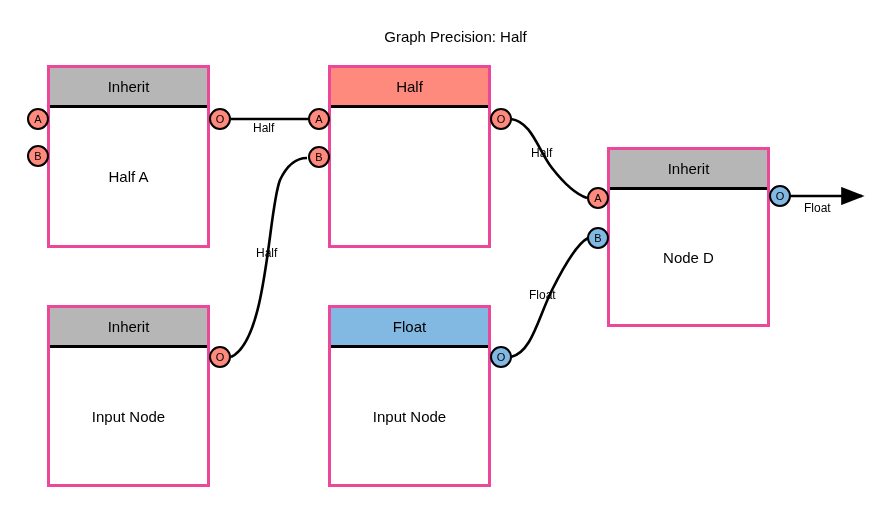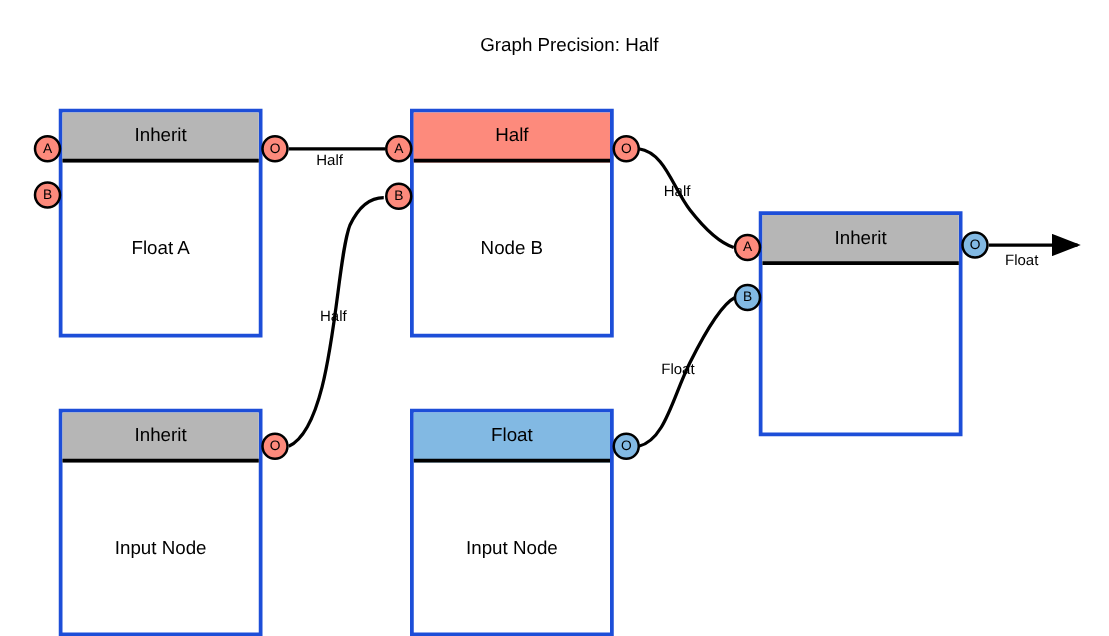--- a/index.html
+++ b/index.html
@@ -7,21 +7,21 @@
     width:887px;height:509px;
     background:#ffffff;
     font-family:"Liberation Sans", sans-serif;
     overflow:hidden;
     position:relative;
   }
   #stage{position:absolute;left:0;top:0;width:887px;height:509px;}
 
   #wires{position:absolute;left:0;top:0;width:887px;height:509px;pointer-events:none;}
 
-  .node{position:absolute;box-sizing:border-box;border:3px solid #1d4ed8;background:#ffffff;margin-top:22px;}
+  .node{position:absolute;box-sizing:border-box;border:3px solid #ec4899;background:#ffffff;}
   .node-header{
     box-sizing:border-box;
     height:40px;
     border-bottom:3px solid #000;
     display:flex;align-items:center;justify-content:center;
     font-size:15px;color:#000;
   }
   .node-body{
     display:flex;align-items:center;justify-content:center;
     font-size:15px;color:#000;
@@ -78,36 +78,36 @@
   </svg>
 
   <div class="wire-label" style="left:253px;top:121px;">Half</div>
   <div class="wire-label" style="left:256px;top:246px;">Half</div>
   <div class="wire-label" style="left:531px;top:146px;">Half</div>
   <div class="wire-label" style="left:529px;top:288px;">Float</div>
   <div class="wire-label" style="left:804px;top:201px;">Float</div>
 
   <div class="node" style="left:47px;top:65px;width:163px;height:183px;">
     <div class="node-header hdr-inherit">Inherit</div>
-    <div class="node-body" style="height:137px;">Float A</div>
+    <div class="node-body" style="height:137px;">Half A</div>
   </div>
   <div class="port port-red" style="left:27px;top:108px;">A</div>
   <div class="port port-red" style="left:27px;top:145px;">B</div>
   <div class="port port-red" style="left:209px;top:108px;">O</div>
 
   <div class="node" style="left:328px;top:65px;width:163px;height:183px;">
     <div class="node-header hdr-half">Half</div>
-    <div class="node-body" style="height:137px;">Node B</div>
   </div>
   <div class="port port-red" style="left:308px;top:108px;">A</div>
   <div class="port port-red" style="left:308px;top:146px;">B</div>
   <div class="port port-red" style="left:490px;top:108px;">O</div>
 
   <div class="node" style="left:607px;top:147px;width:163px;height:180px;">
     <div class="node-header hdr-inherit">Inherit</div>
+    <div class="node-body" style="height:134px;">Node D</div>
   </div>
   <div class="port port-red" style="left:587px;top:187px;">A</div>
   <div class="port port-blue" style="left:587px;top:227px;">B</div>
   <div class="port port-blue" style="left:769px;top:185px;">O</div>
 
   <div class="node" style="left:47px;top:305px;width:163px;height:182px;">
     <div class="node-header hdr-inherit">Inherit</div>
     <div class="node-body" style="height:136px;">Input Node</div>
   </div>
   <div class="port port-red" style="left:209px;top:346px;">O</div>

